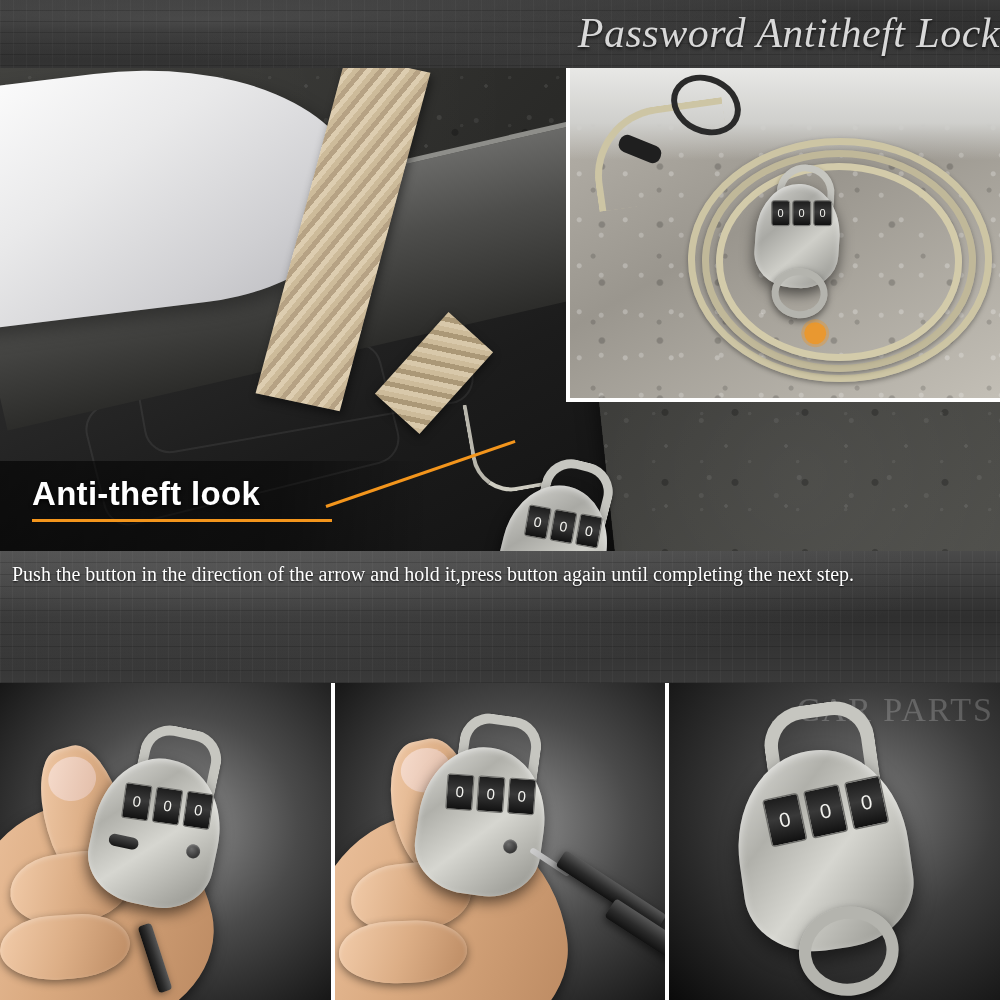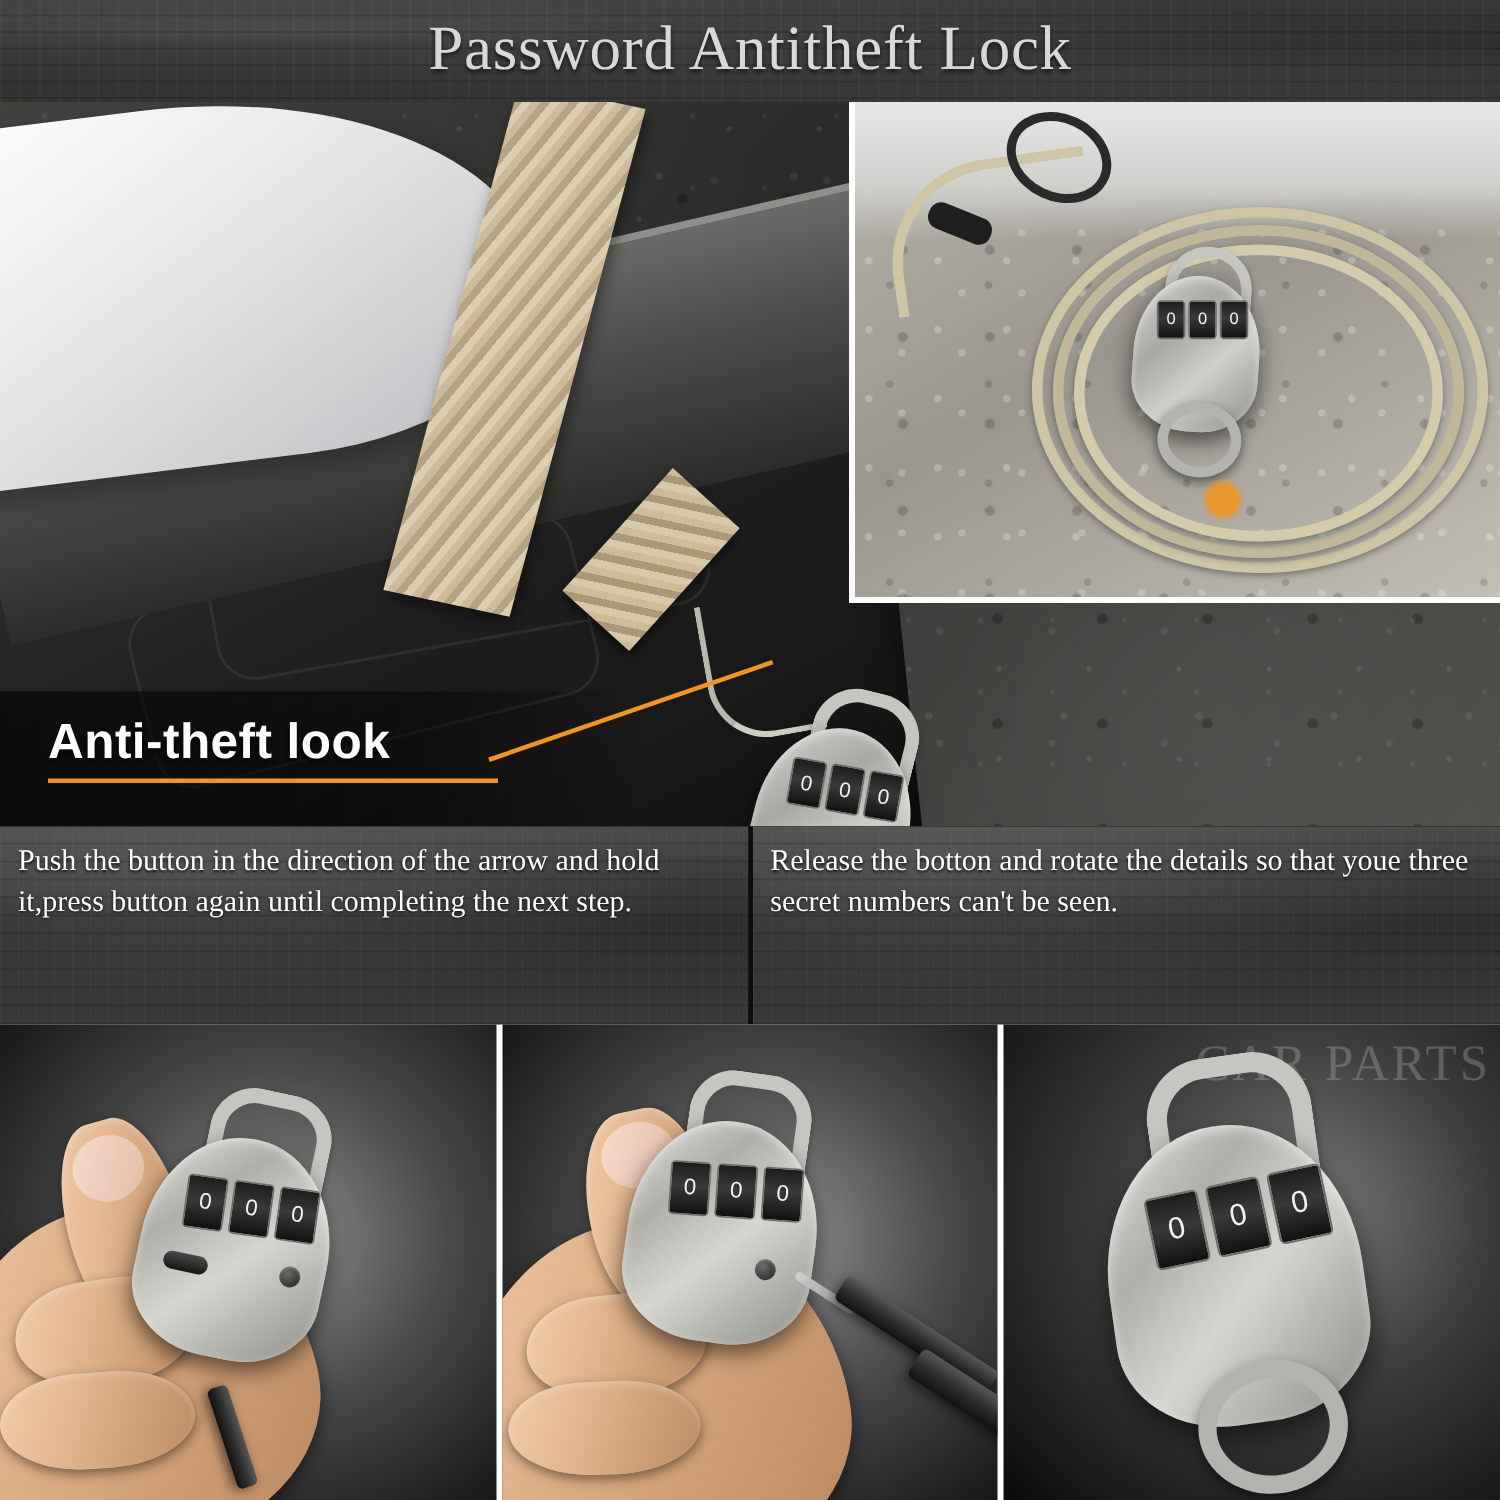--- a/index.html
+++ b/index.html
@@ -36,28 +36,29 @@
     inset: 0;
     background-image:
       linear-gradient(90deg, rgba(255,255,255,.035) 1px, transparent 1px),
       linear-gradient(0deg, rgba(0,0,0,.18) 1px, transparent 1px);
     background-size: 13px 13px, 11px 11px;
     opacity: .8;
   }
   .header-title {
     position: relative;
     z-index: 2;
-    text-align: center;
+    text-align: right;
     color: #d8d8d8;
     font-family: "Liberation Serif", serif;
     font-size: 42px;
     line-height: 66px;
     letter-spacing: .5px;
     text-shadow: 0 2px 3px rgba(0,0,0,.65);
     white-space: nowrap;
+    font-style: italic;
   }
 
   
   .hero {
     position: absolute;
     left: 0; top: 68px;
     width: 1000px;
     height: 483px;
     overflow: hidden;
     background: #2e2e2c;
@@ -532,23 +533,20 @@
       <div class="callout-leader">
         <div class="callout-dot"></div>
       </div>
     </div>
   </div>
 
   <div class="steps-bar">
     <div class="step-cell">
       <div class="step-text">Push the button  in the direction of the arrow and hold it,press button again until completing the next step.</div>
     </div>
-    <div class="step-cell">
-      <div class="step-text">Release the botton and rotate the details so that youe three secret numbers can't be seen.</div>
-    </div>
   </div>
 
   <div class="photos">
 
     <div class="photo">
       <div class="hand" style="left:-40px; top:120px; width:250px; height:230px; transform:rotate(-12deg);"></div>
       <div class="finger" style="left:46px; top:62px; width:78px; height:150px; transform:rotate(-16deg);">
         <div class="nail" style="left:14px; top:10px; width:48px; height:44px;"></div>
       </div>
       <div class="finger" style="left:10px; top:170px; width:120px; height:70px; transform:rotate(-8deg);"></div>

